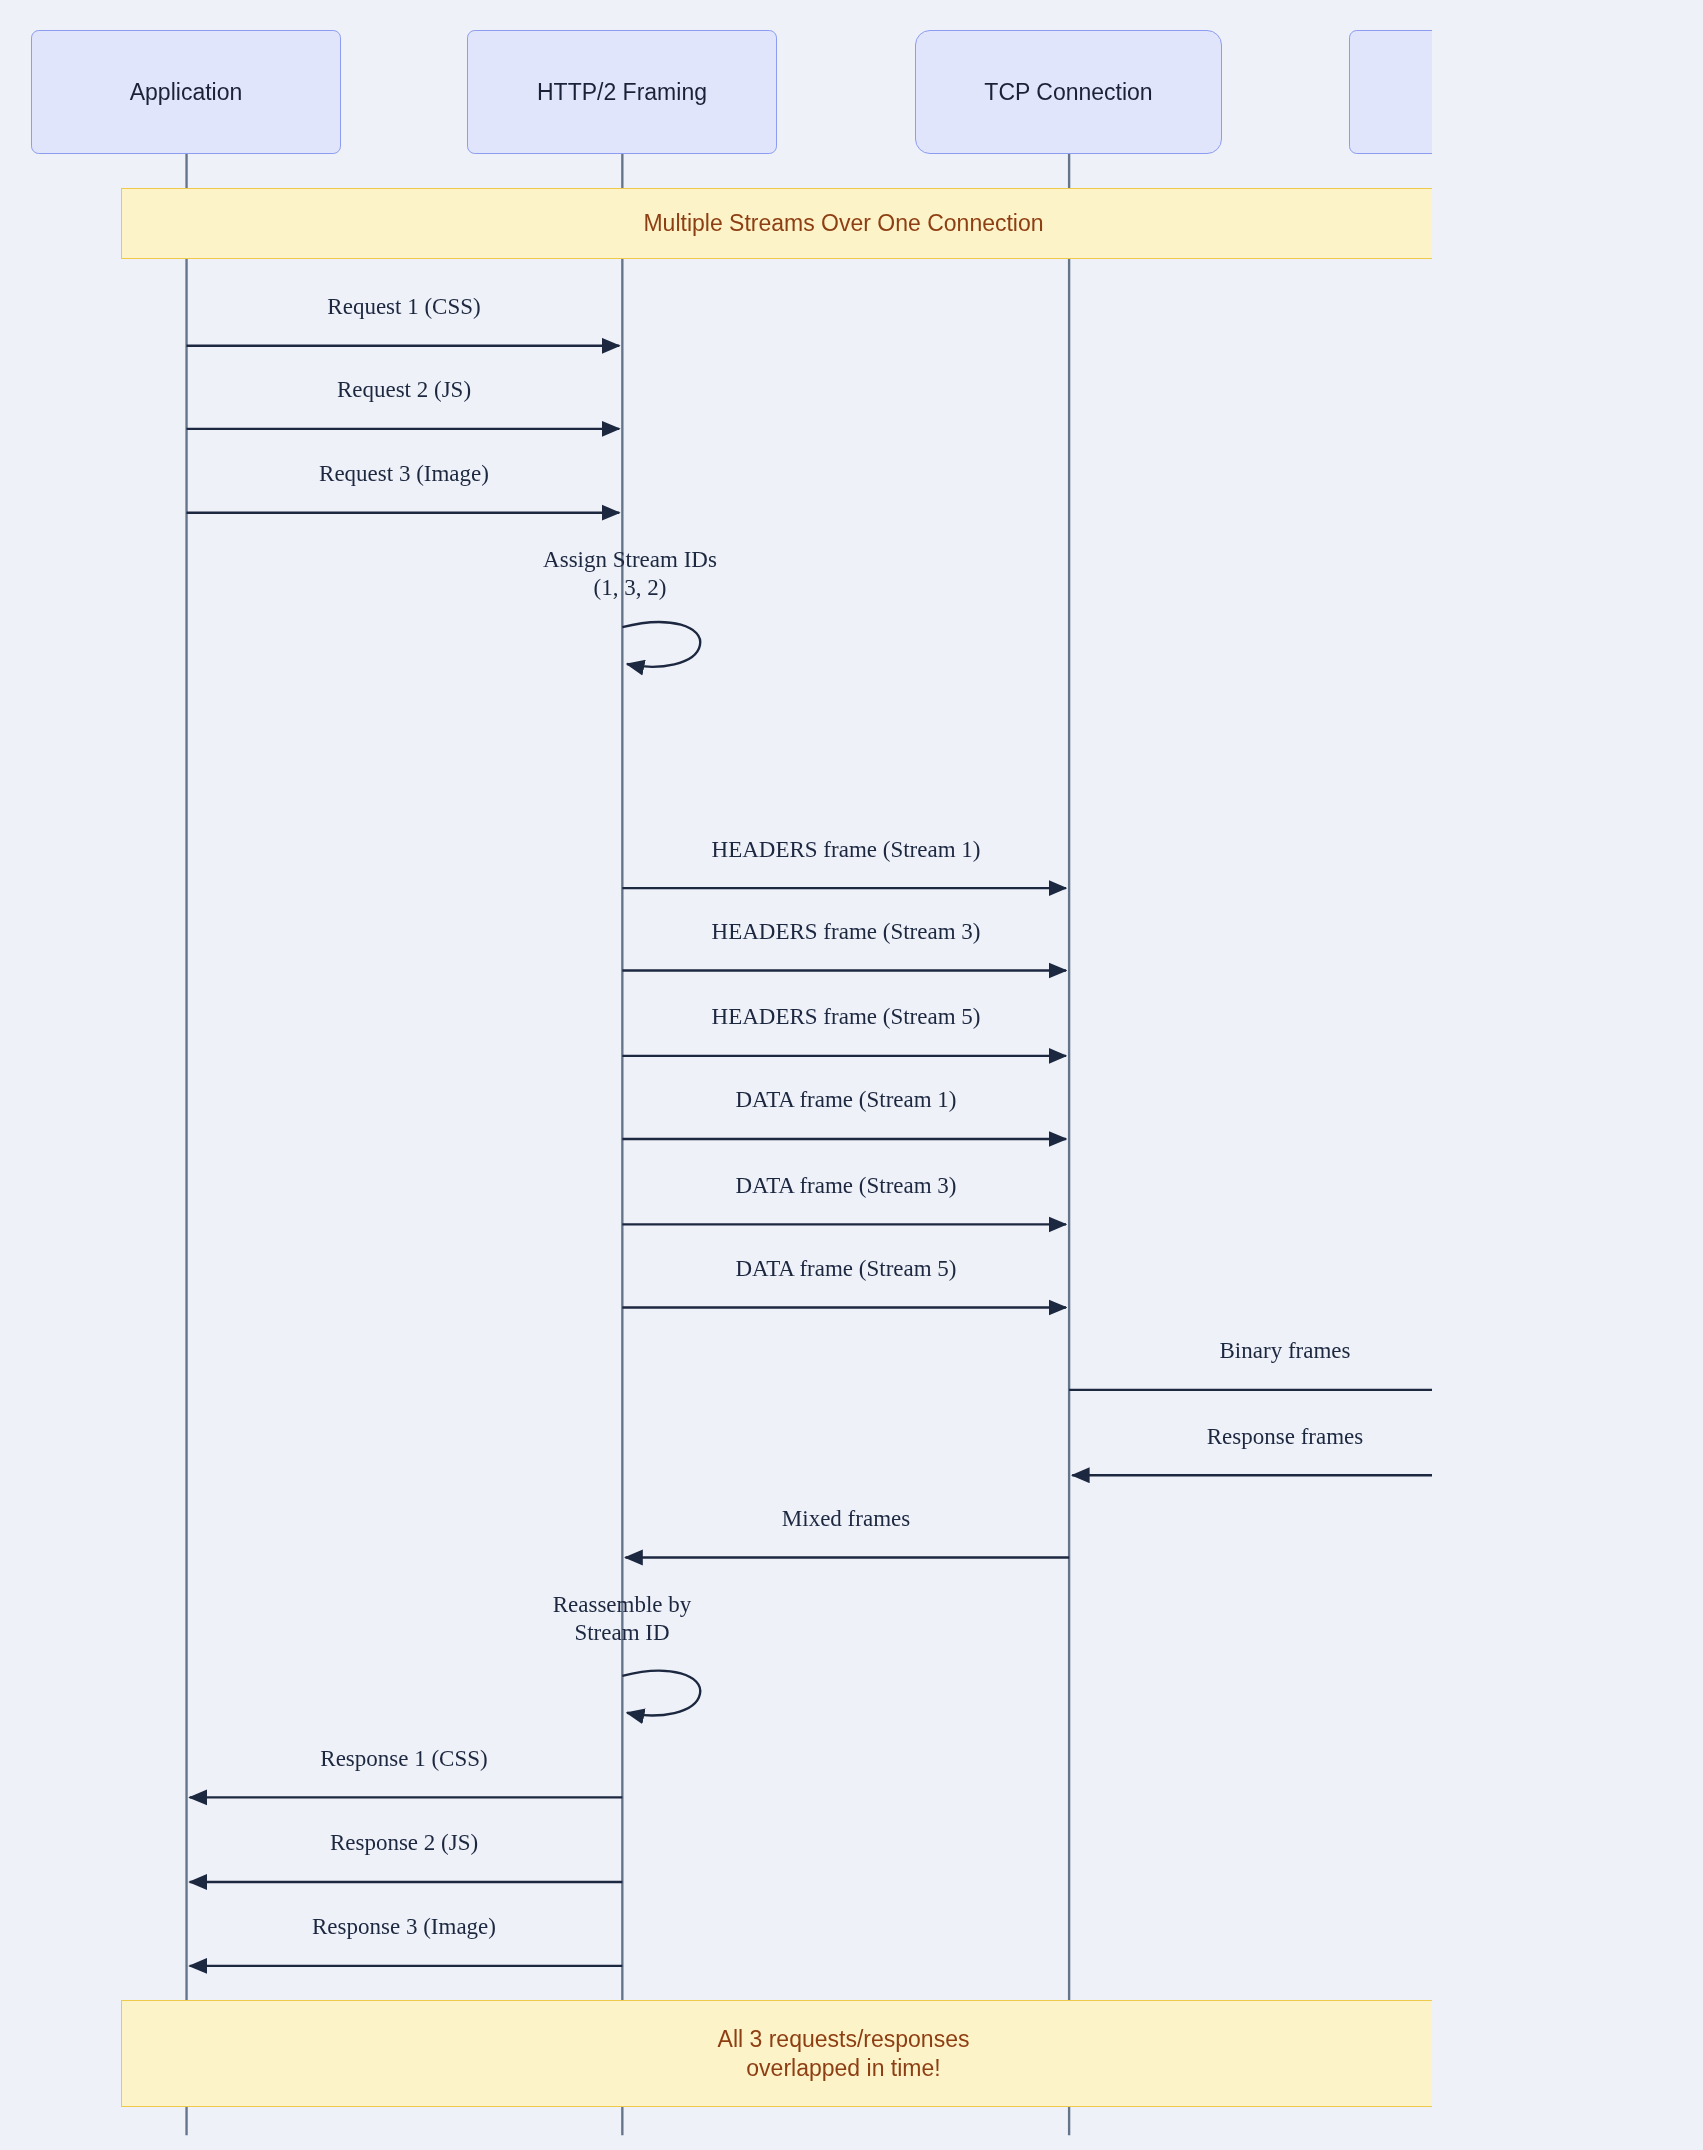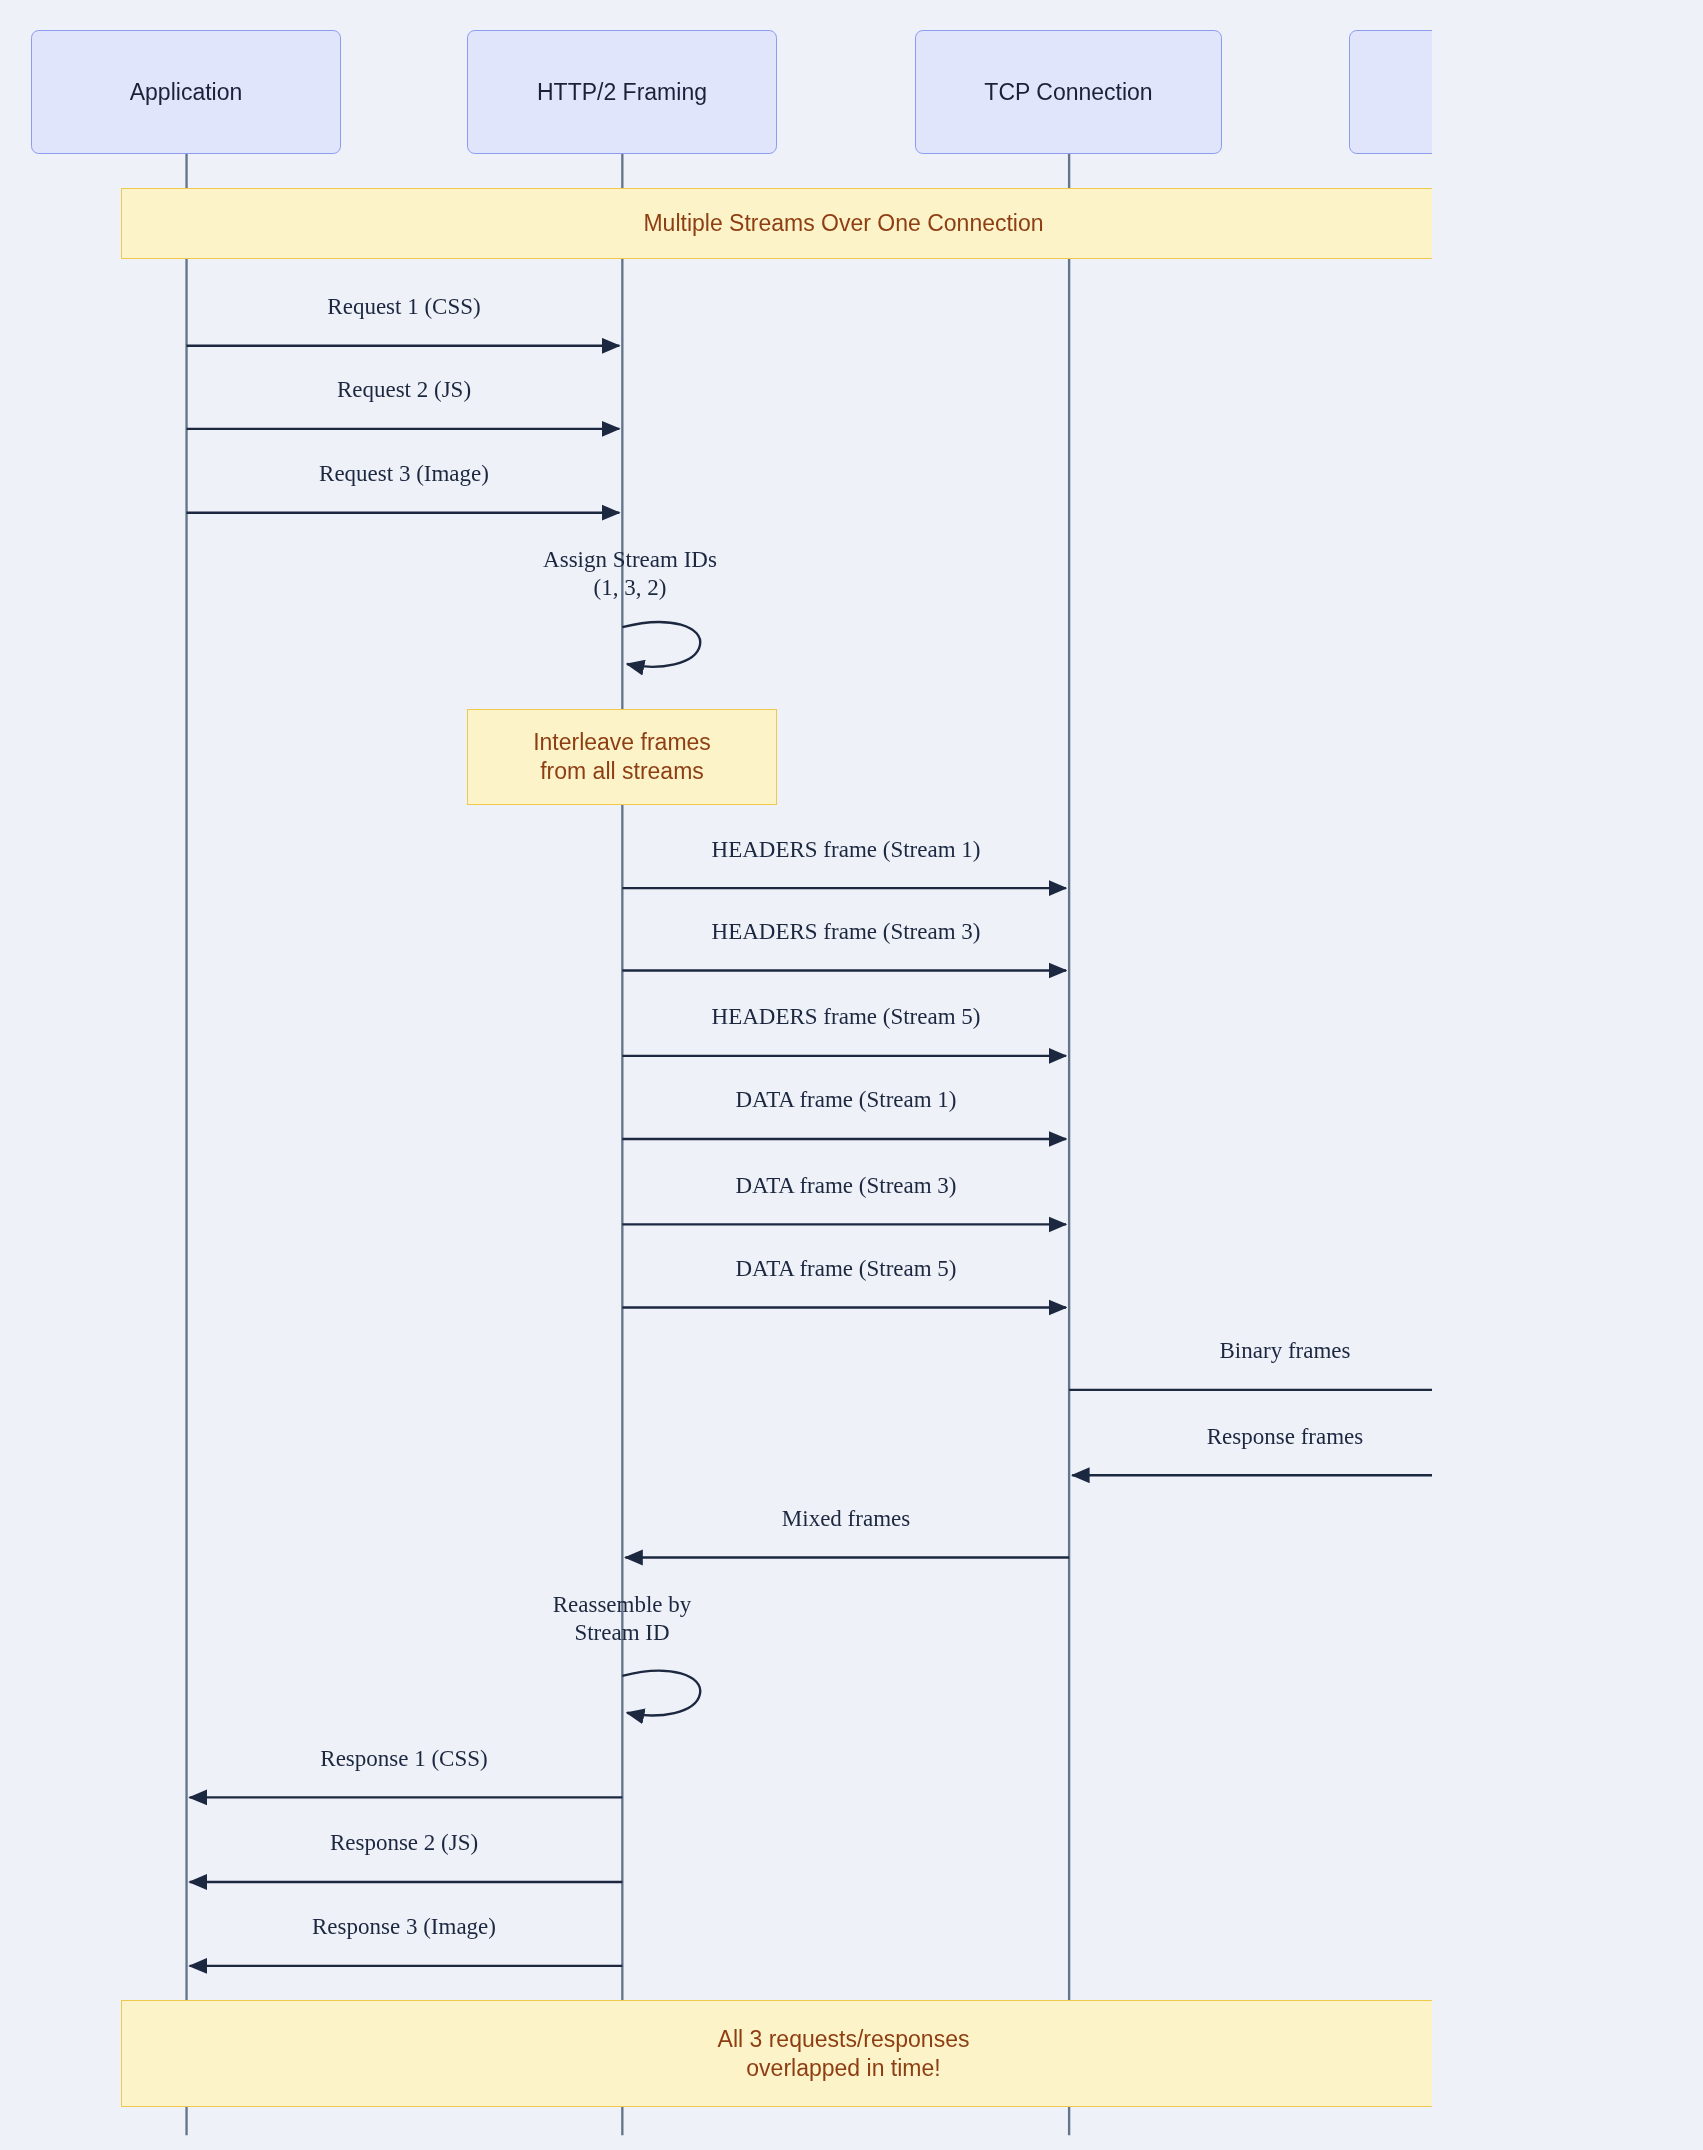--- a/index.html
+++ b/index.html
@@ -100,35 +100,31 @@
       <line x1="794" y1="2508" x2="242" y2="2508" marker-end="url(#arrow)"></line>
     </g>
   </svg>
 
   <div class="actor" style="left:31px; width:310px;">
     <span>Application</span>
   </div>
   <div class="actor" style="left:467px; width:310px;">
     <span>HTTP/2 Framing</span>
   </div>
-  <div class="actor" style="left:915px; width:307px;">
+  <div class="actor" style="left:915px; width:307px;border-radius:15px;">
     <span>TCP Connection</span>
   </div>
   <div class="actor" style="left:1349px; width:307px;">
     <span>Server</span>
   </div>
 
   <div class="note" style="left:121px; top:188px; width:1445px; height:71px;">
     <span>Multiple Streams Over One Connection</span>
   </div>
 
-  <div class="note" style="left:467px; top:709px; width:310px; height:96px;">
-    <span>Interleave frames</span>
-    <span>from all streams</span>
-  </div>
 
   <div class="note" style="left:121px; top:2000px; width:1445px; height:107px;">
     <span>All 3 requests/responses</span>
     <span>overlapped in time!</span>
   </div>
 
   <div class="msg-label" style="left:404px; top:293px;">
     <span>Request 1 (CSS)</span>
   </div>
   <div class="msg-label" style="left:404px; top:376px;">

